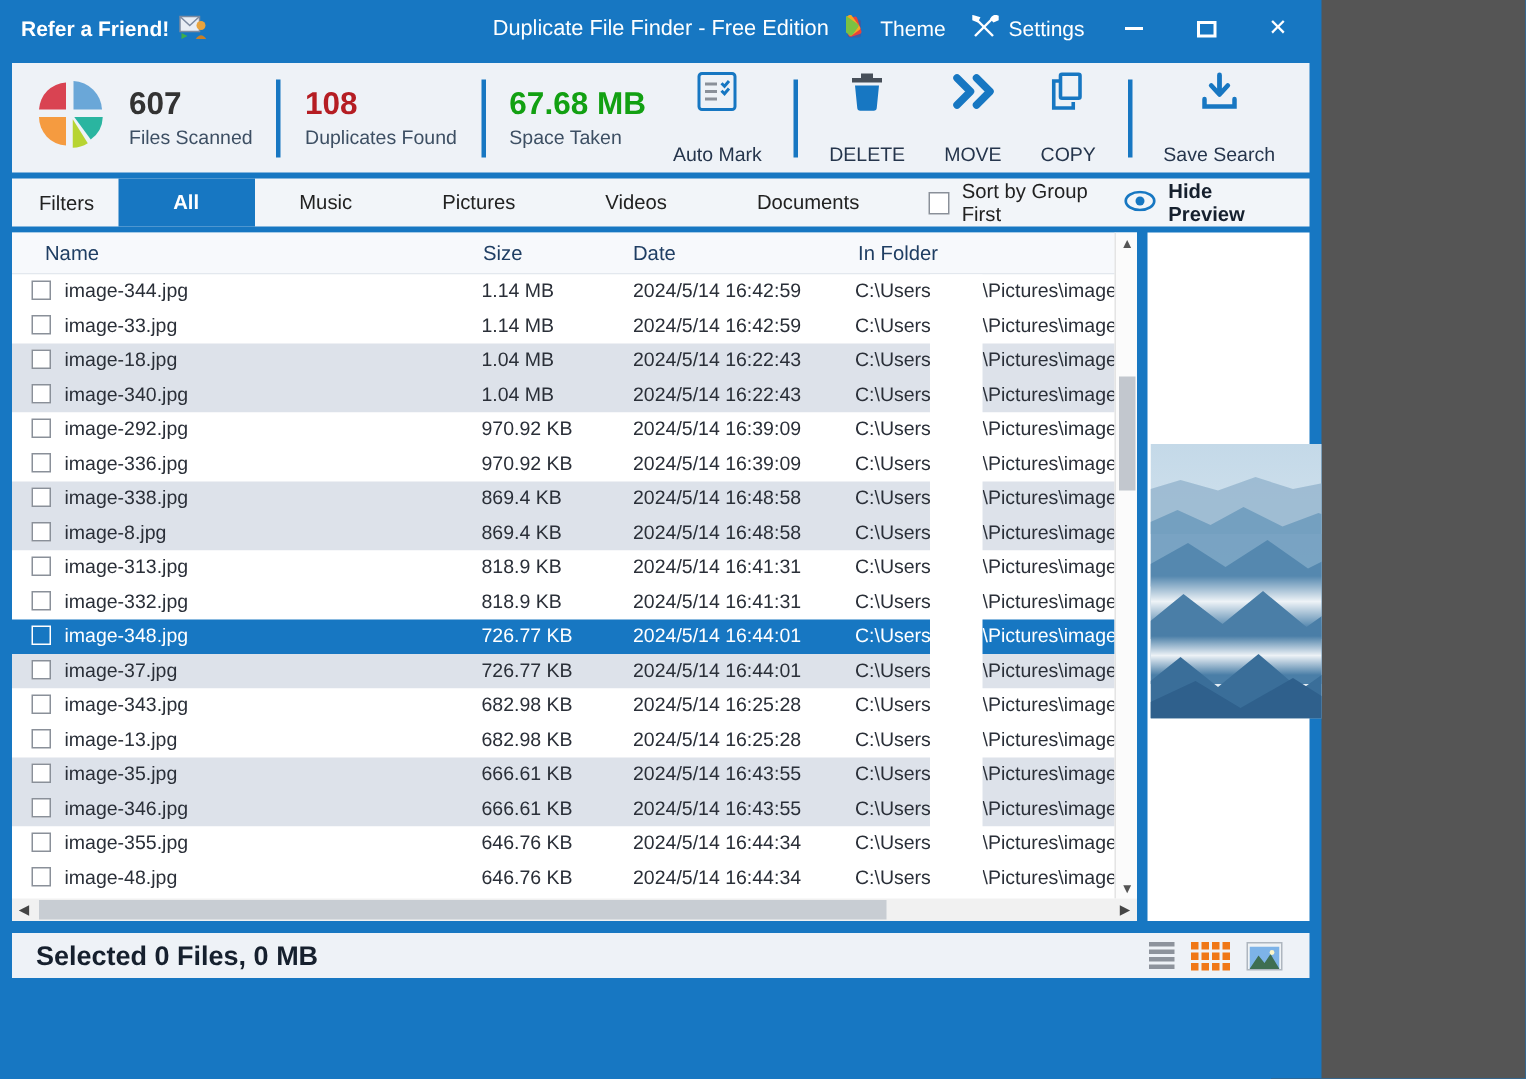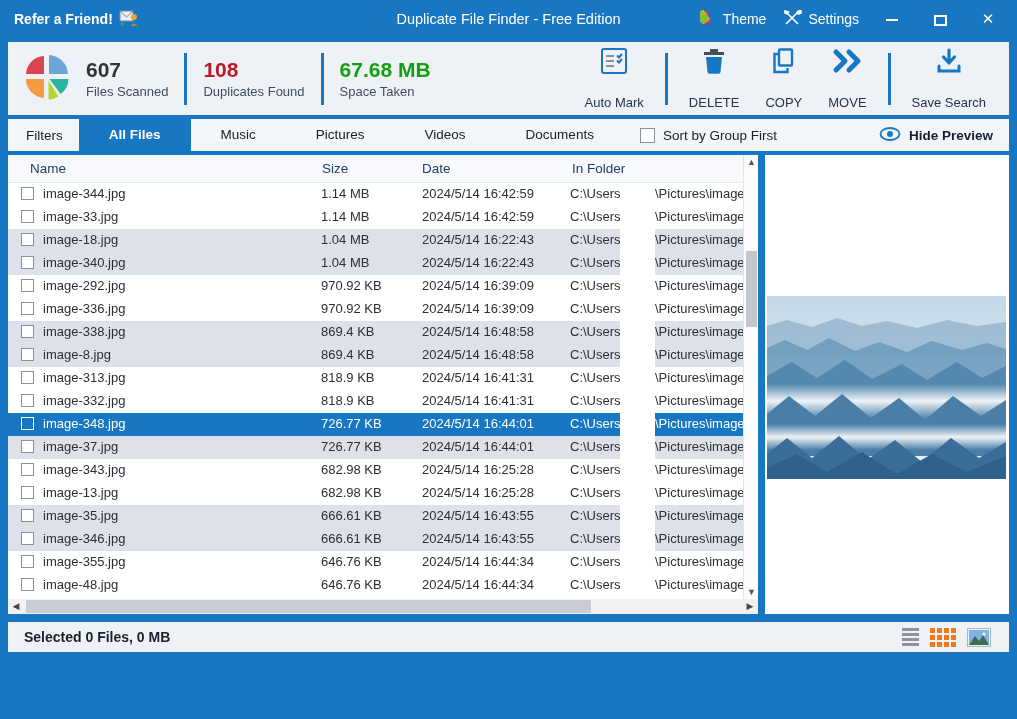--- a/index.html
+++ b/index.html
@@ -1,21 +1,21 @@
 <!DOCTYPE html>
 <html style="--blue: #1777c2; --red: #d3123e; --dupred: #b51d23; --green: #12a012; --rowalt: #dde2ea;"><head>
 <meta charset="utf-8">
 <style>
   :root{
     --blue:#1777c2; --red:#d3123e; --dupred:#b51d23; --green:#12a012;
     --rowalt:#dde2ea; --panel:#eef2f7; --ink:#222b36; --navy:#1f3e63;
   }
   *{margin:0;padding:0;box-sizing:border-box;}
   body{font-family:"Liberation Sans","DejaVu Sans",sans-serif;background:#555;}
-  .window{position:relative;width:1017px;height:719px;background:var(--blue);overflow:hidden;}
+  .window{position:relative;width:881px;height:719px;background:var(--blue);overflow:hidden;}
 
   
   .titlebar{height:38px;display:flex;align-items:center;color:#fff;position:relative;}
   .refer{display:flex;align-items:center;gap:6px;margin-left:14px;font-size:14px;font-weight:bold;}
   .win-title{position:absolute;left:0;right:0;text-align:center;font-size:14.5px;pointer-events:none;}
   .tb-right{margin-left:auto;display:flex;align-items:center;gap:18px;margin-right:14px;z-index:2;}
   .tb-item{display:flex;align-items:center;gap:6px;font-size:14px;cursor:default;}
   .winbtn{width:30px;text-align:center;font-size:15px;line-height:38px;}
   .min-glyph{display:inline-block;width:12px;height:2px;background:#fff;vertical-align:middle;}
   .max-glyph{display:inline-block;width:13px;height:11px;border:2px solid #fff;vertical-align:middle;}
@@ -70,21 +70,21 @@
   .hscroll{position:absolute;left:0;bottom:0;width:750px;height:15px;background:#f1f1f1;z-index:5;}
   .hscroll .arr{position:absolute;top:0;width:16px;height:15px;font-size:9px;color:#444;text-align:center;line-height:15px;}
   .hscroll .left{left:0;} .hscroll .right{right:0;}
   .hthumb{position:absolute;left:18px;top:1px;width:565px;height:13px;background:#c8cdd3;}
 
   
   .preview{position:relative;flex:1;background:#fff;}
   .pimg{position:absolute;left:2px;top:141px;width:239px;height:183px;}
 
   
-  .statusbar{height:30px;margin:8px 8px 0;background:var(--panel);display:flex;align-items:center;font-size:14px;font-weight:bold;color:#16202e;}
+  .statusbar{height:30px;margin:8px 8px 0;background:var(--panel);display:flex;align-items:center;font-size:18px;font-weight:bold;color:#16202e;}
   .statusbar .txt{margin-left:16px;}
   .viewicons{margin-left:auto;display:flex;align-items:center;gap:11px;margin-right:18px;}
   .listicon{display:flex;flex-direction:column;gap:2px;}
   .listicon i{width:17px;height:3px;background:#8d939c;display:block;}
   .gridicon{display:grid;grid-template-columns:repeat(4,5px);grid-auto-rows:5px;gap:2px;}
   .gridicon i{background:#f07818;display:block;}
   .imgicon{width:24px;height:19px;border:1px solid #aeb6bf;background:#eef2f5;padding:1px;}
 </style>
 </head>
 <body>
@@ -186,35 +186,35 @@
           <svg width="28" height="28" viewBox="0 0 28 28">
             <rect x="10" y="2" width="8" height="3" fill="#474f59"></rect>
             <rect x="4" y="5" width="20" height="3" fill="#474f59"></rect>
             <path d="M6 10 h16 l-1.5 15 a2 2 0 0 1 -2 1.8 h-9 a2 2 0 0 1 -2 -1.8 Z" fill="#1777c2"></path>
           </svg>
         </span>
         <span>DELETE</span>
       </div>
       <div class="abtn">
         <span>
+          <svg width="34" height="28" viewBox="0 0 34 28">
+            <path d="M6 5 l9 9 -9 9" fill="none" stroke="#1777c2" stroke-width="5" stroke-linecap="round" stroke-linejoin="round"></path>
+            <path d="M19 5 l9 9 -9 9" fill="none" stroke="#1777c2" stroke-width="5" stroke-linecap="round" stroke-linejoin="round"></path>
+          </svg>
+        </span>
+        <span>MOVE</span>
+      </div>
+      <div class="abtn">
+        <span>
           <svg width="28" height="28" viewBox="0 0 28 28" fill="none" stroke="#1777c2" stroke-width="2.4">
             <rect x="9" y="2.5" width="13" height="16" rx="1"></rect>
             <path d="M9 7 h-4.5 v18 h13 v-4"></path>
           </svg>
         </span>
         <span>COPY</span>
-      </div>
-      <div class="abtn">
-        <span>
-          <svg width="34" height="28" viewBox="0 0 34 28">
-            <path d="M6 5 l9 9 -9 9" fill="none" stroke="#1777c2" stroke-width="5" stroke-linecap="round" stroke-linejoin="round"></path>
-            <path d="M19 5 l9 9 -9 9" fill="none" stroke="#1777c2" stroke-width="5" stroke-linecap="round" stroke-linejoin="round"></path>
-          </svg>
-        </span>
-        <span>MOVE</span>
       </div>
       <div class="vdiv" style="margin:0 8px;"></div>
       <div class="abtn">
         <span>
           <svg width="28" height="28" viewBox="0 0 28 28">
             <path d="M14 3 v12 M8.5 10 l5.5 6 5.5 -6" fill="none" stroke="#1777c2" stroke-width="3.2" stroke-linecap="round" stroke-linejoin="round"></path>
             <path d="M4 19 v5 h20 v-5" fill="none" stroke="#1777c2" stroke-width="3" stroke-linecap="round"></path>
           </svg>
         </span>
         <span>Save Search</span>

